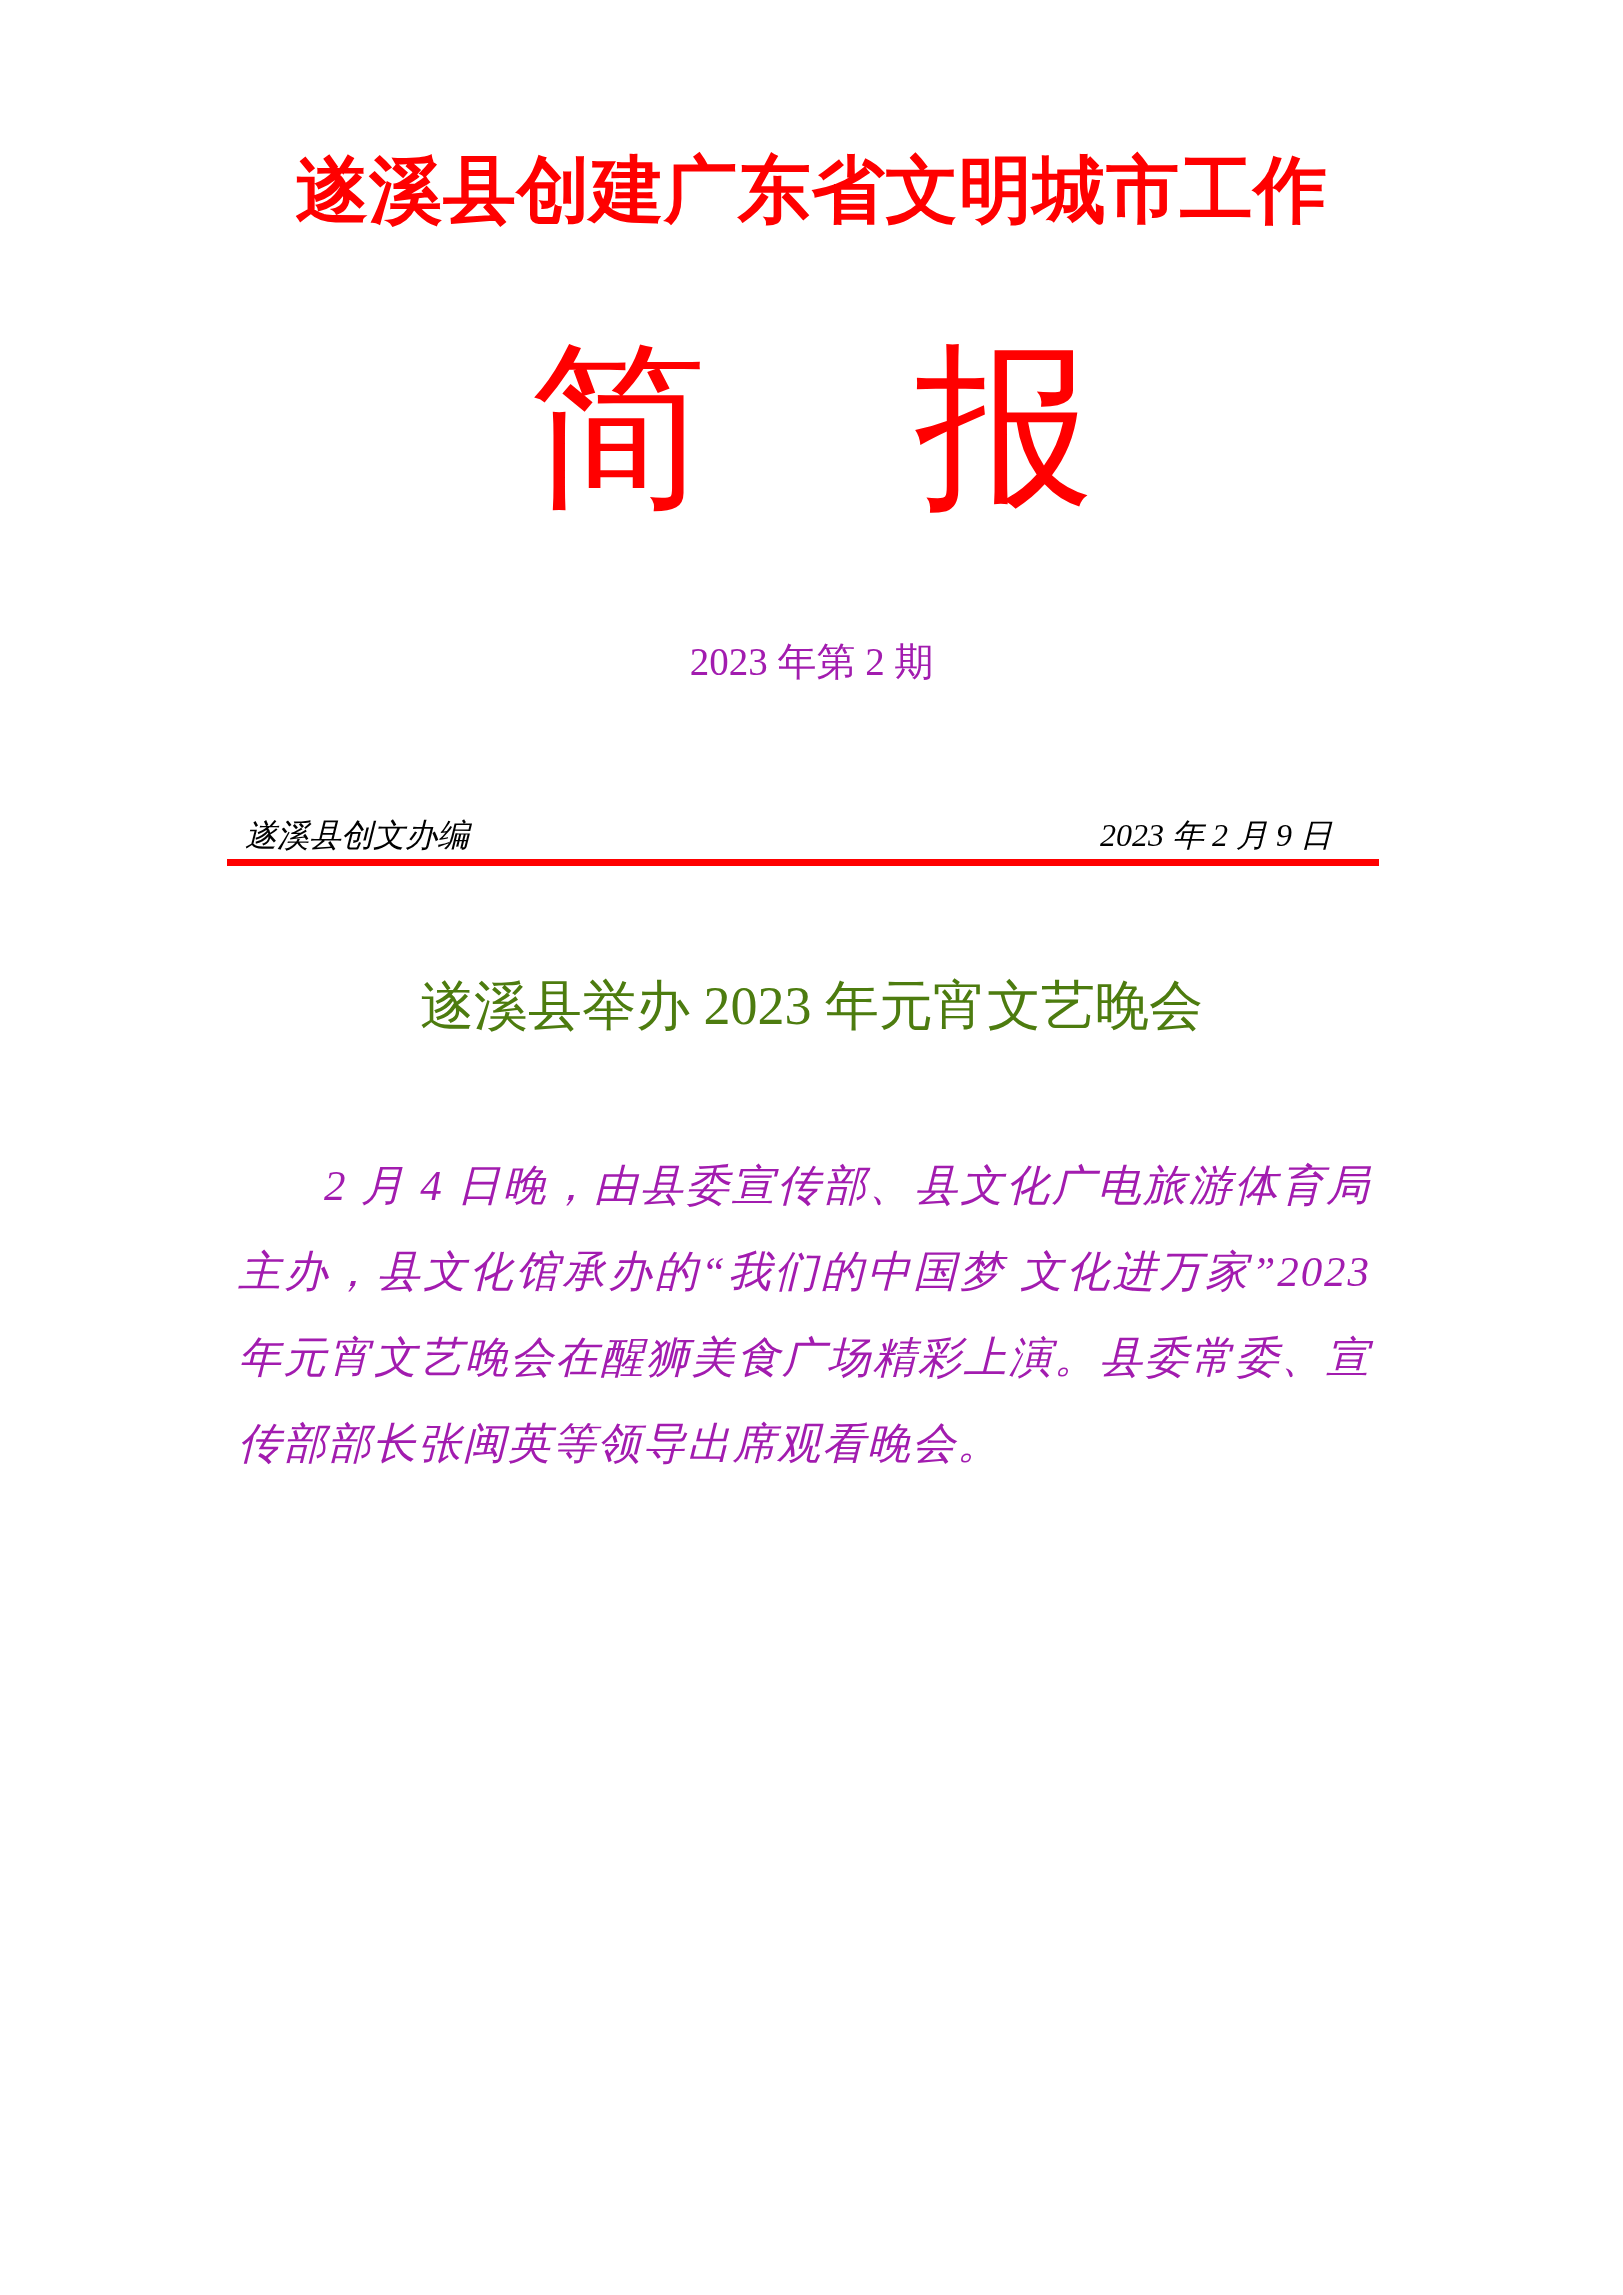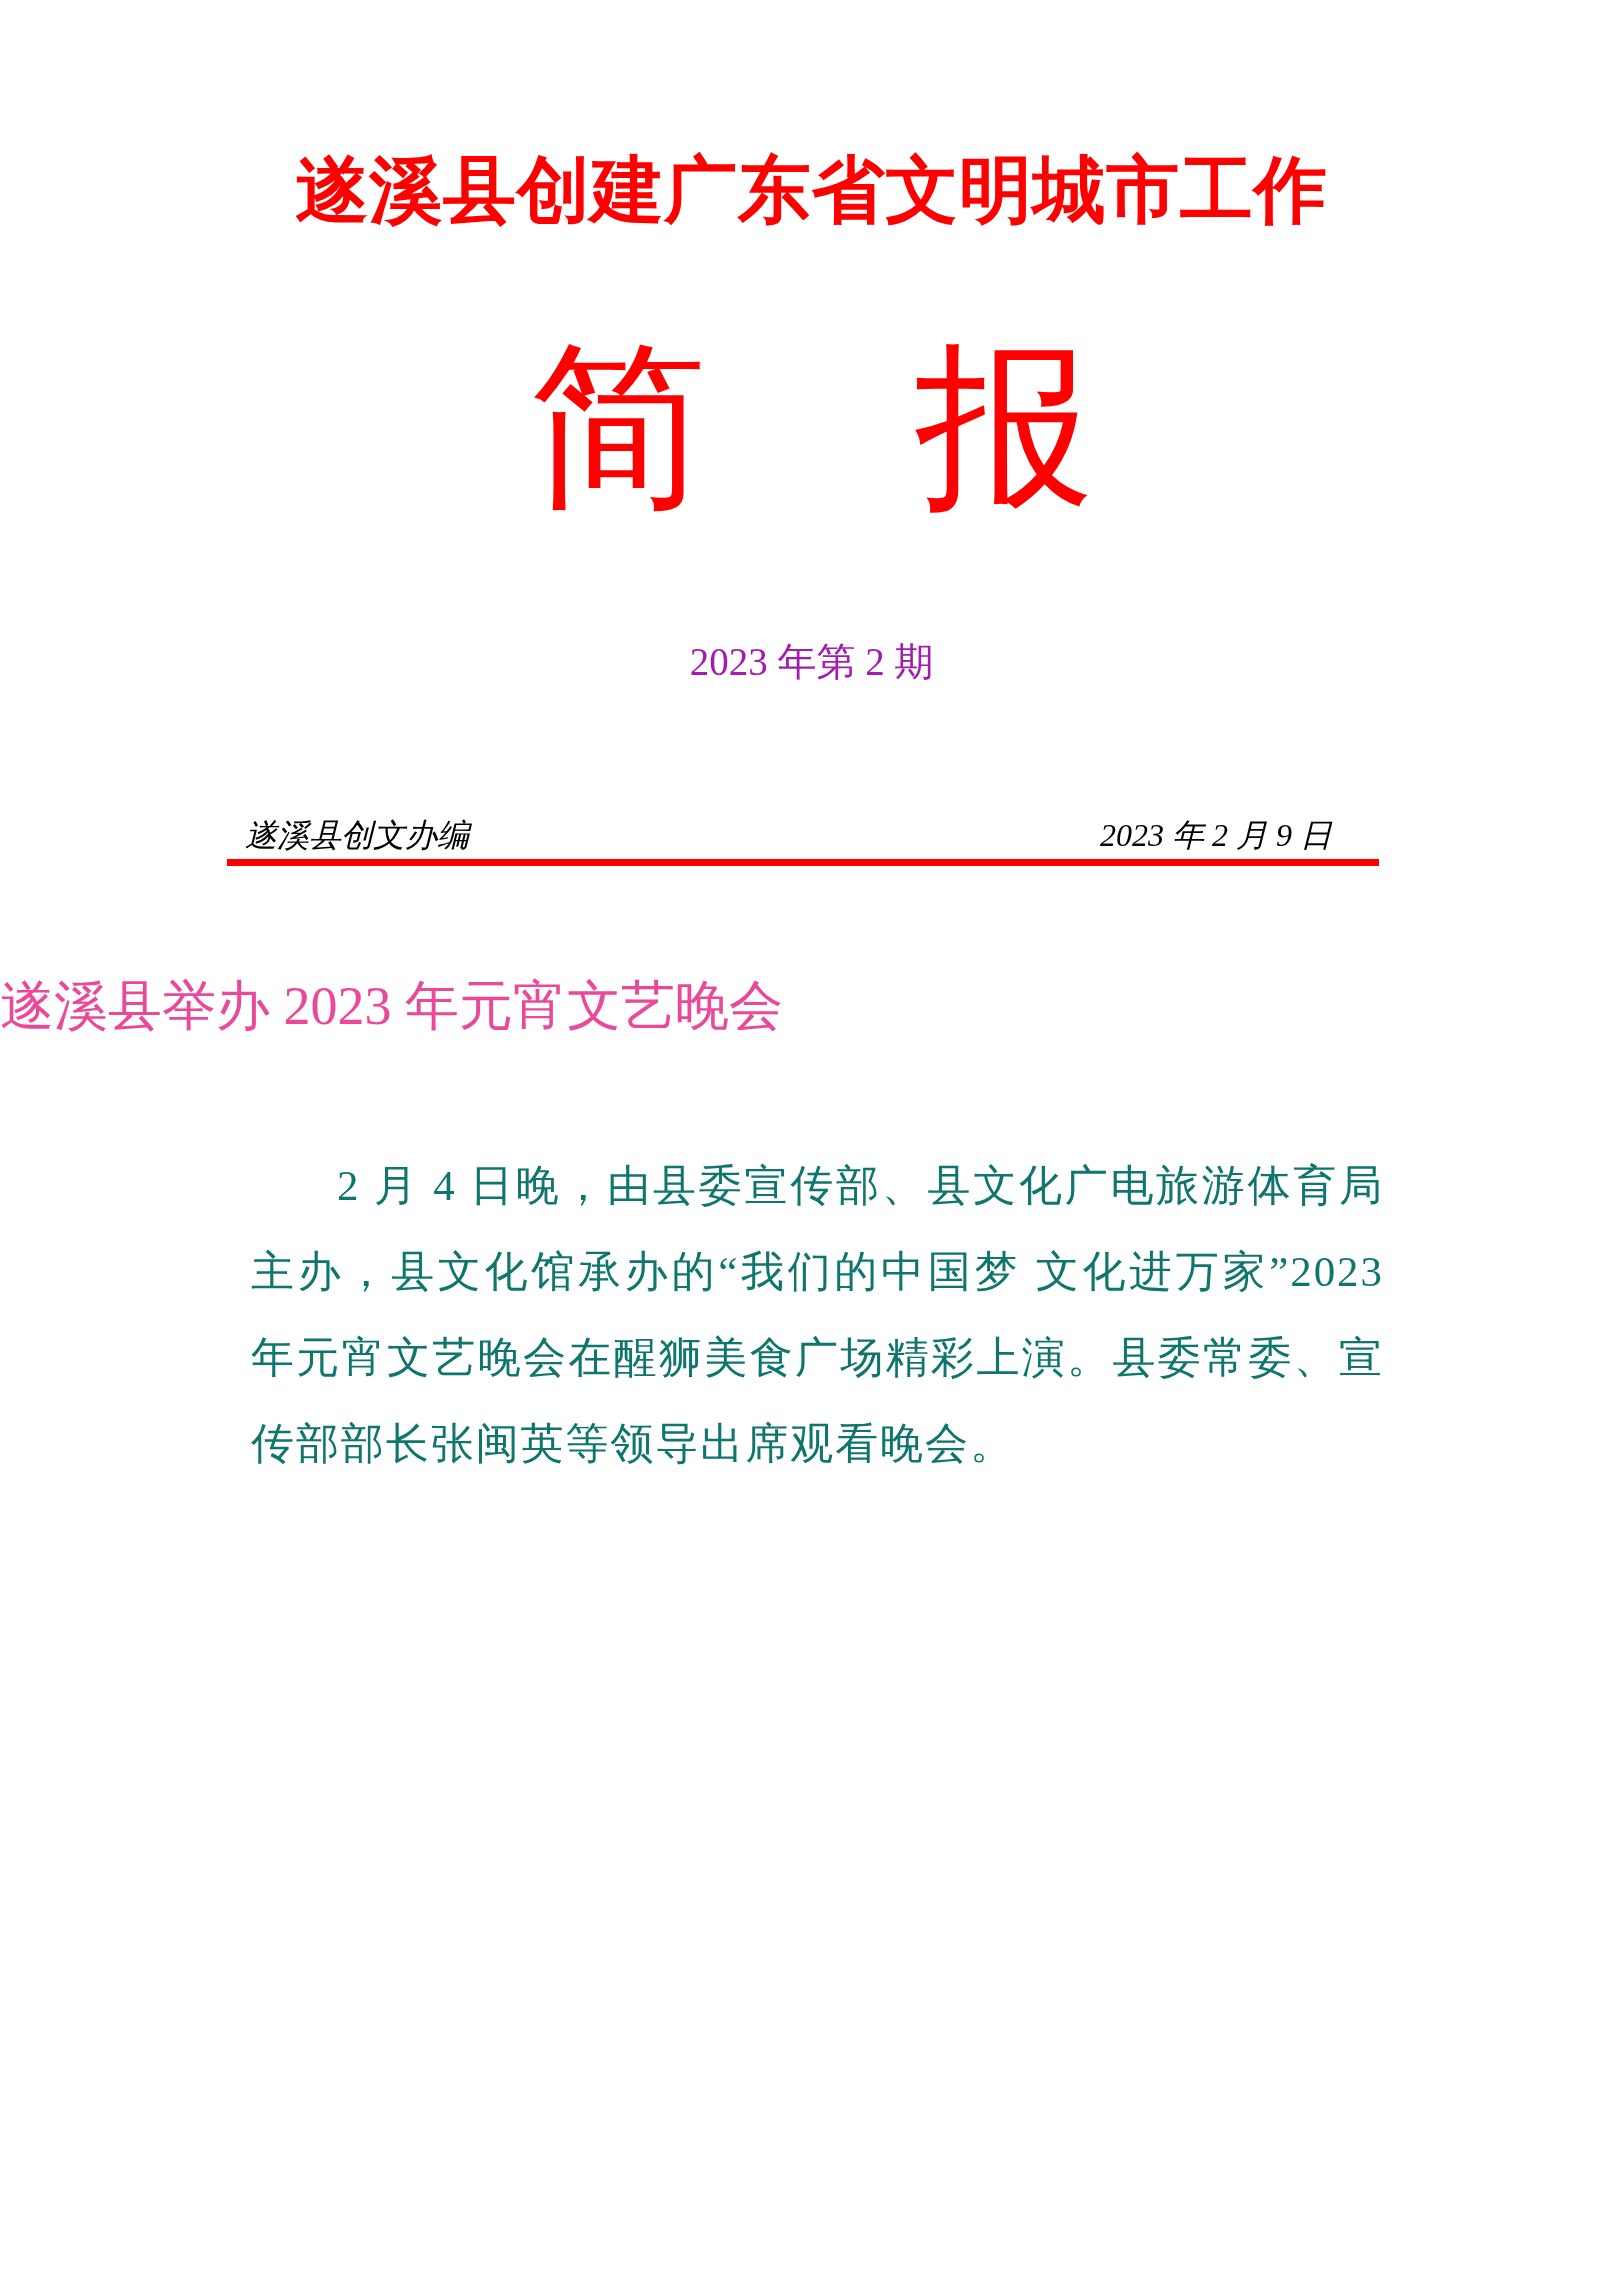--- a/index.html
+++ b/index.html
@@ -80,38 +80,40 @@
     height: 7.2px;
     background: #FF0000;
   }
   
   .article-title {
     position: absolute;
     top: 974px;
     left: 0;
     width: 100%;
     margin: 0;
+    text-align: center;
     font-size: 54px;
     font-weight: 400;
     line-height: 65px;
-    color: #ec4899;
+    color: #4d7c0f;
     white-space: nowrap;
   }
   
   .body-text {
     position: absolute;
     top: 1143px;
-    left: 251px;
+    left: 238px;
     width: 1133px;
     font-size: 43px;
     line-height: 86px;
     letter-spacing: 0.045em;
     text-align: justify;
     text-justify: inter-character;
-    color: #0f766e;
+    font-style: italic; 
+    color: #a21caf;
   }
   .body-text p {
     margin: 0;
     text-indent: 2em;
   }
   
   .page-number {
     position: absolute;
     top: 2152px;
     left: 0;

